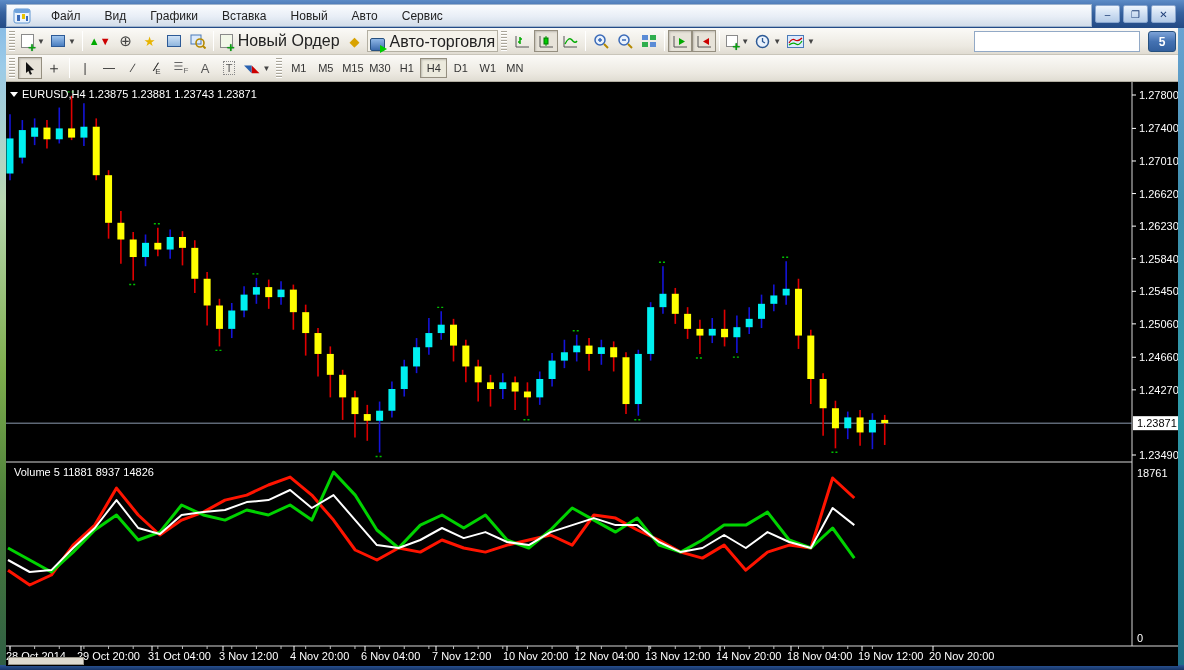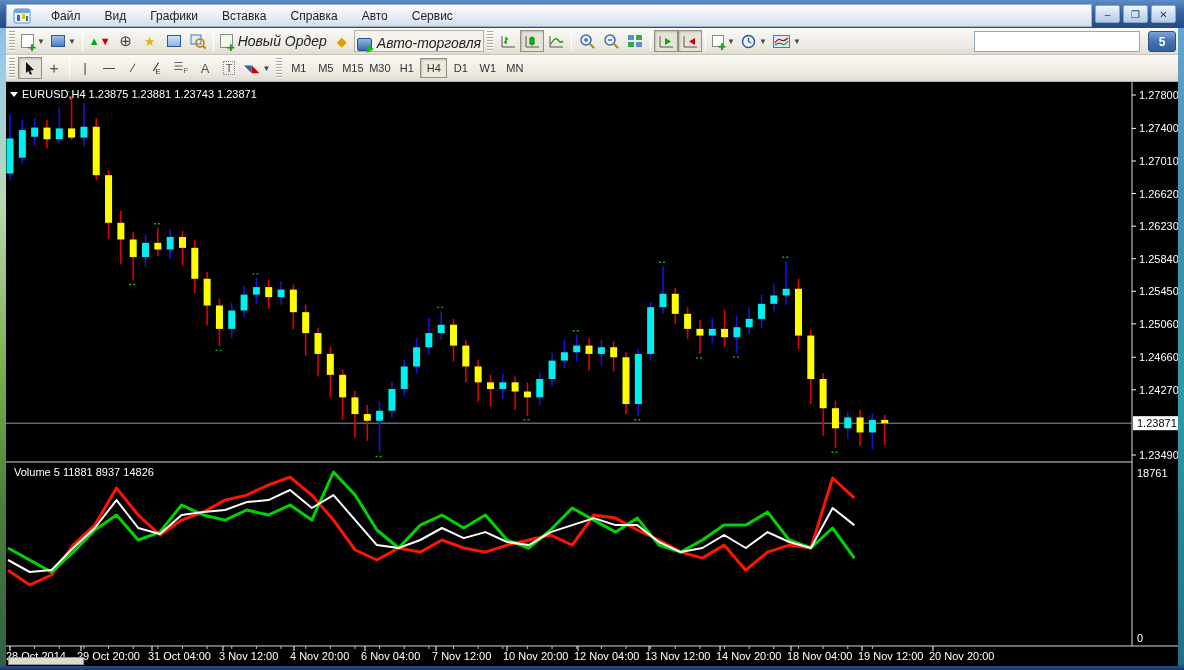--- a/index.html
+++ b/index.html
@@ -28,21 +28,21 @@
   .toolbar{position:absolute;left:6px;width:1172px;background:linear-gradient(180deg,#fbfaf7 0%,#ece9e1 70%,#e0dcd2 100%);}
   .tb2{top:28px;height:27px;border-bottom:1px solid #c9c5ba;}
   .tb3{top:55px;height:27px;border-bottom:1px solid #b2aea2;}
   .tbrow{display:flex;align-items:center;height:100%;}
   .grip{width:6px;height:20px;margin:0 3px;
     background:repeating-linear-gradient(180deg,#aaa69a 0 1px,#ffffff 1px 2px,transparent 2px 3px);}
   .tbsep{width:1px;height:20px;background:#b5b1a5;border-right:1px solid #fff;margin:0 3px;}
   .tbtn{height:22px;min-width:24px;padding:0 2px;display:flex;align-items:center;justify-content:center;
     font-size:12px;color:#333;border:1px solid transparent;gap:2px;}
   .tbtn.pressed{border:1px solid #958f80;background:#e7e3d9;box-shadow:inset 1px 1px 2px rgba(0,0,0,0.18);}
-  .tbtn .lbl{font-size:14px;color:#222;white-space:nowrap;padding-left:3px;font-style:italic;}
+  .tbtn .lbl{font-size:16px;color:#222;white-space:nowrap;padding-left:3px;}
   .drop{font-size:8px;color:#444;margin-left:1px;}
   .tf{height:20px;min-width:27px;display:flex;align-items:center;justify-content:center;
     font-size:11px;color:#333;border:1px solid transparent;}
   .tf.active{border:1px solid #958f80;background:#eceadd;box-shadow:inset 1px 1px 2px rgba(0,0,0,0.2);}
   
   .docicon{position:relative;width:13px;height:14px;background:#fff;border:1px solid #8a8a8a;}
   .docicon .plus{position:absolute;right:-5px;bottom:-5px;color:#0bA00b;font-weight:bold;font-size:12px;line-height:10px;text-shadow:0 0 1px #063;}
   .star{color:#e8b400;font-size:13px;}
   .updown{font-size:11px;line-height:10px;}
   .bluebox{width:14px;height:12px;background:linear-gradient(180deg,#9ec4ee,#4a7ec0);border:1px solid #2d5a96;}
@@ -76,21 +76,21 @@
         <rect x="1" y="1" width="16" height="14" rx="2" fill="#eaf3fd" stroke="#5f96d2"></rect>
         <rect x="1" y="1" width="16" height="4" rx="2" fill="#6fa3dc"></rect>
         <rect x="4" y="7" width="3" height="6" fill="#3a6ab8"></rect>
         <rect x="9" y="6" width="3" height="5" fill="#e8c400"></rect>
         <rect x="13" y="8" width="2" height="5" fill="#3a6ab8"></rect>
       </svg>
       <span class="menu-item">Файл</span>
       <span class="menu-item">Вид</span>
       <span class="menu-item">Графики</span>
       <span class="menu-item">Вставка</span>
-      <span class="menu-item">Справка</span>
+      <span class="menu-item">Новый</span>
       <span class="menu-item">Авто</span>
       <span class="menu-item">Сервис</span>
     </div>
     <div class="winbtns">
       <div class="winbtn">–</div>
       <div class="winbtn">❐</div>
       <div class="winbtn">✕</div>
     </div>
   </div>
 

